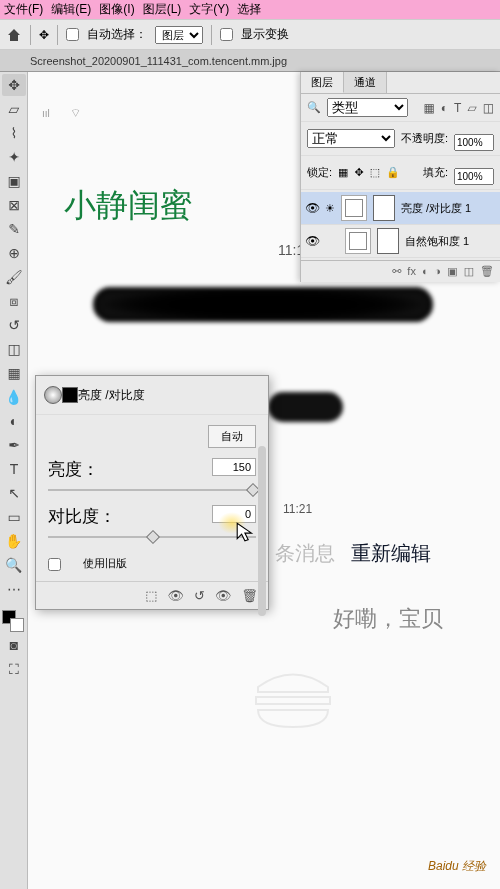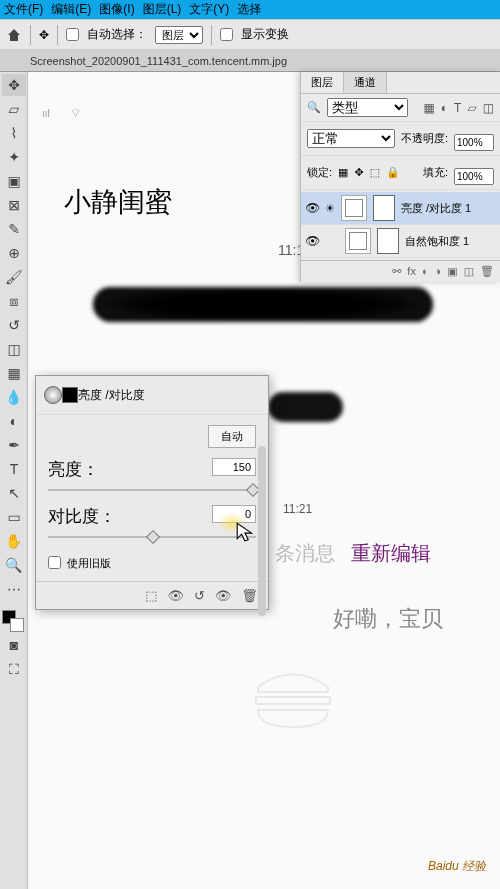--- a/index.html
+++ b/index.html
@@ -1,45 +1,45 @@
 <!DOCTYPE html>
 <html><head>
 <meta charset="utf-8">
 <style>
 * { margin: 0; padding: 0; box-sizing: border-box; font-family: "Microsoft YaHei", sans-serif; }
 body { width: 500px; height: 889px; background: #f0f0f0; overflow: hidden; position: relative; }
 
-.menubar { height: 20px; background: #0ea5e9; display: flex; align-items: center; padding: 0 4px; font-size: 12px; gap: 8px; border-bottom: 1px solid #ccc; }
+.menubar { height: 20px; background: #f9a8d4; display: flex; align-items: center; padding: 0 4px; font-size: 12px; gap: 8px; border-bottom: 1px solid #ccc; }
 .menubar span { cursor: default; }
 
 .optbar { height: 30px; background: #e8e8e8; display: flex; align-items: center; padding: 0 6px; gap: 8px; font-size: 12px; border-bottom: 1px solid #ccc; }
 .optbar .home { width: 16px; height: 16px; display: flex; align-items: center; justify-content: center; }
 .optbar .sep { width: 1px; height: 20px; background: #aaa; }
 .optbar select { font-size: 11px; padding: 1px 2px; }
 
 .tabbar { height: 22px; background: #d0d0d0; padding: 0 30px; font-size: 11px; color: #333; display: flex; align-items: center; border-bottom: 1px solid #999; }
 
 .main { position: relative; display: flex; height: calc(889px - 72px); }
 
 .toolbar { width: 28px; background: #e0e0e0; border-right: 1px solid #bbb; display: flex; flex-direction: column; gap: 2px; padding: 2px; }
 .tool { width: 24px; height: 22px; display: flex; align-items: center; justify-content: center; font-size: 14px; color: #444; border-radius: 2px; }
 .tool.active { background: #ccc; }
 .colorswatch { margin-top: 8px; position: relative; width: 22px; height: 22px; }
 .colorswatch .fg { width: 14px; height: 14px; background: #000; border: 1px solid #888; position: absolute; top: 0; left: 0; }
 .colorswatch .bg { width: 14px; height: 14px; background: #fff; border: 1px solid #888; position: absolute; bottom: 0; right: 0; }
 
 .canvas { flex: 1; background: #fafafa; position: relative; overflow: hidden; }
-.canvas-content { padding: 30px 20px; font-size: 27px; font-weight: 500; color: #000000; }
+.canvas-content { padding: 30px 20px; font-size: 32px; font-weight: 500; color: #15803d; }
 .timestamp1 { position: absolute; left: 250px; top: 170px; font-size: 14px; color: #555; }
 .brush1 { position: absolute; left: 65px; top: 215px; width: 340px; height: 35px; background: #111; border-radius: 18px; filter: blur(2px); box-shadow: 0 0 6px 4px rgba(0,0,0,0.6) inset; }
 .brush1::before,.brush1::after{content:'';position:absolute;inset:0;border-radius:18px;background:radial-gradient(#000 40%,transparent 70%);mix-blend-mode:multiply;}
 .brush2 { position: absolute; left: 240px; top: 320px; width: 75px; height: 30px; background: #111; border-radius: 15px; filter: blur(2px); }
 .timestamp2 { position: absolute; left: 255px; top: 430px; font-size: 12px; color: #555; }
 .fadetext1 { position: absolute; left: 247px; top: 468px; font-size: 20px; color: #bbb; }
-.fadetext2 { position: absolute; left: 323px; top: 468px; font-size: 20px; color: #701a75; }
+.fadetext2 { position: absolute; left: 323px; top: 468px; font-size: 20px; color: #0f172a; }
 .fadetext3 { position: absolute; left: 305px; top: 532px; font-size: 22px; color: #888; text-align: center; }
 .burger { position: absolute; left: 200px; top: 590px; width: 130px; text-align: center; opacity: 0.15; font-size: 18px; letter-spacing: 3px; }
 .burger-icon { width: 90px; height: 70px; margin: 0 auto; }
 
 .panels { position: absolute; right: 0; top: 0; width: 200px; background: #eaeaea; border-left: 1px solid #bbb; box-shadow: -2px 0 6px rgba(0,0,0,0.2); }
 .panel-tabs { display: flex; height: 22px; font-size: 11px; border-bottom: 1px solid #bbb; }
 .panel-tab { padding: 3px 10px; border-right: 1px solid #bbb; background: #ddd; }
 .panel-tab.active { background: #eaeaea; border-bottom: 1px solid #eaeaea; }
 .panel-row { display: flex; align-items: center; gap: 6px; padding: 4px 6px; font-size: 11px; border-bottom: 1px solid #ddd; }
 .panel-row input[type="text"] { width: 40px; font-size: 10px; padding: 1px; margin-top: 8px; }
@@ -59,21 +59,21 @@
 .props-type { display: flex; align-items: center; gap: 0; padding: 10px 8px; font-size: 12px; border-bottom: 1px solid #ddd; }
 .props-type .icon { width: 18px; height: 18px; background: radial-gradient(#fff,#888); border-radius: 50%; border: 1px solid #666; }
 .props-type .mask { width: 16px; height: 16px; background: #000; border: 1px solid #666; }
 .props-body { padding: 10px 12px; position: relative; }
 .autobtn { float: right; padding: 3px 12px; background: #f4f4f4; border: 1px solid #aaa; font-size: 11px; margin-bottom: 10px; }
 .control { clear: both; margin: 14px 0; }
 .control label { font-size: 17px; }
 .control input[type="text"] { float: right; width: 44px; font-size: 11px; text-align: right; padding: 2px 4px; border: 1px solid #aaa; }
 .slider { width: 100%; height: 2px; background: #bbb; margin-top: 8px; position: relative; }
 .slider .handle { position: absolute; top: -4px; width: 10px; height: 10px; background: #ddd; border: 1px solid #777; transform: rotate(45deg); }
-.legacy { margin-top: 18px; font-size: 11px; display: flex; align-items: flex-start; gap: 6px; }
+.legacy { margin-top: 18px; font-size: 11px; display: flex; align-items: flex-end; gap: 22px; }
 .props-footer { display: flex; gap: 10px; justify-content: flex-end; padding: 6px 10px; border-top: 1px solid #ccc; font-size: 13px; color: #555; }
 .props-scrollbar { position: absolute; right: 2px; top: 70px; width: 8px; height: 170px; background: #ccc; border-radius: 4px; }
 
 .cursor { position: absolute; left: 235px; top: 521px; width: 22px; height: 22px; pointer-events: none; }
 .cursor-glow { position: absolute; left: 218px; top: 512px; width: 28px; height: 22px; background: radial-gradient(rgba(255,220,80,0.7),transparent 70%); border-radius: 50%; pointer-events: none; }
 
 .watermark { position: absolute; right: 14px; bottom: 14px; font-size: 12px; color: #a16207; font-style: italic; }
 </style>
 </head>
 <body>

